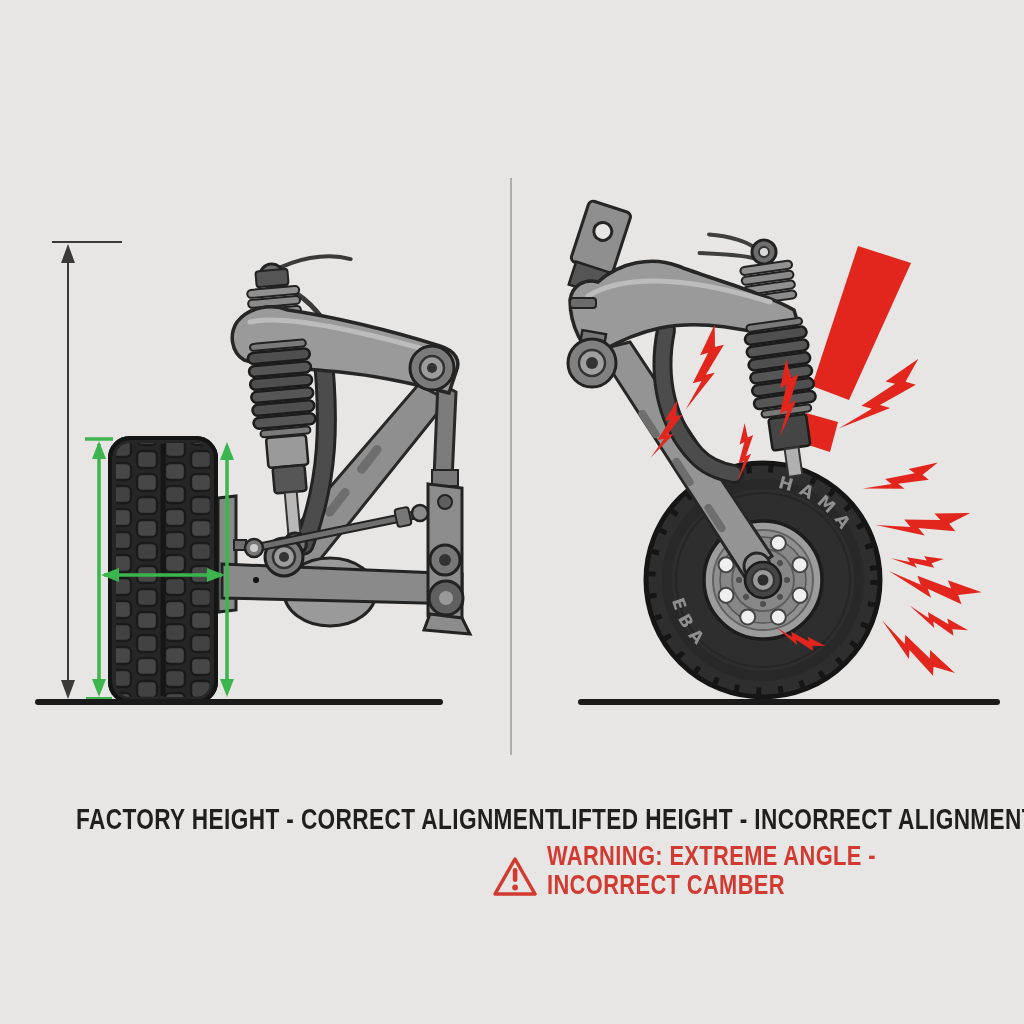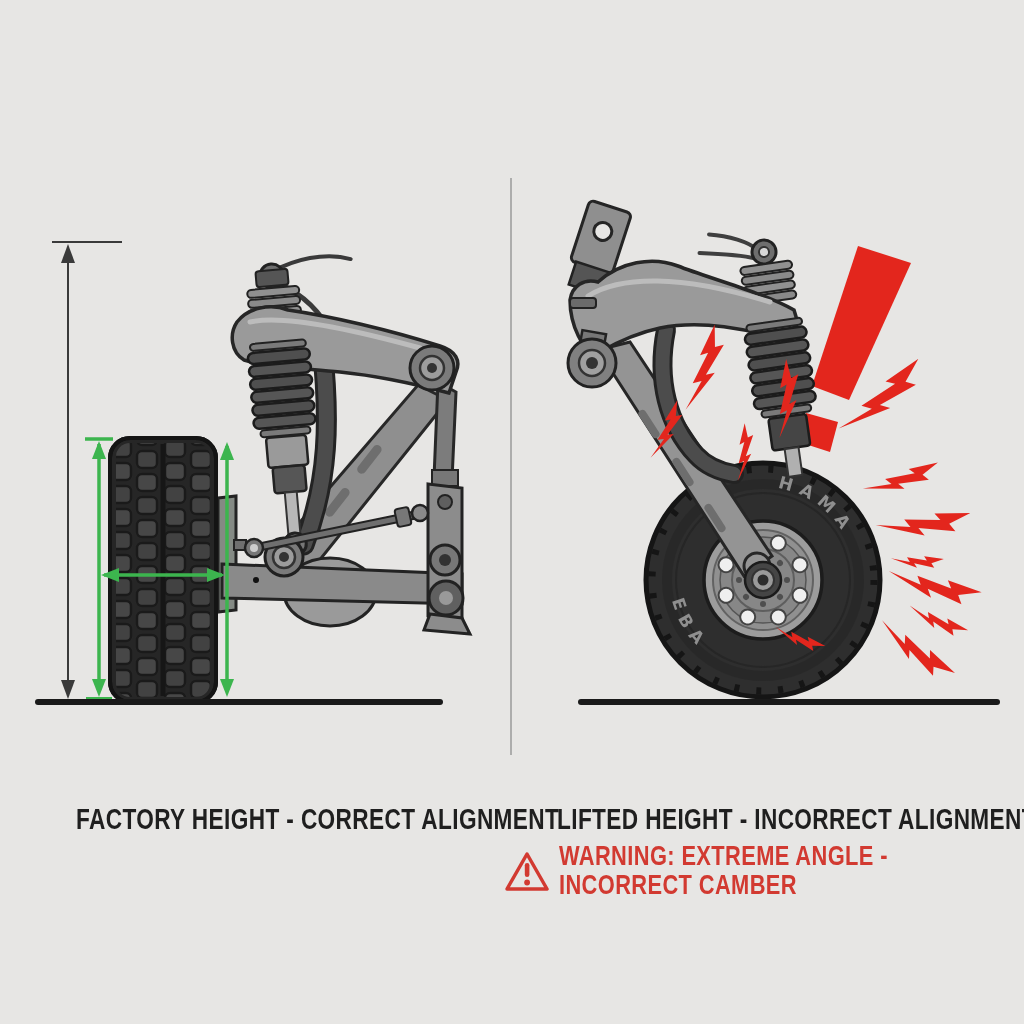--- a/index.html
+++ b/index.html
@@ -11,22 +11,22 @@
   #art{position:absolute;left:0;top:0;}
   .caption{
     position:absolute;
     font-weight:bold;font-size:29px;letter-spacing:0.5px;
     color:#1f1f1f;white-space:nowrap;
     transform:scaleX(0.78);transform-origin:left top;
   }
   #left-caption{left:76px;top:803px;}
   #right-caption{left:557px;top:803px;}
   #warning-block{
-    position:absolute;left:504px;top:841px;width:520px;
-    display:flex;align-items:center;
+    position:absolute;left:492px;top:841px;width:520px;
+    display:flex;align-items:flex-end;
   }
   #warning-icon{flex:0 0 auto;margin-top:4px;}
   .warning-text{
     margin-left:9px;
     font-weight:bold;font-size:28px;line-height:29px;letter-spacing:0.5px;
     color:#d23a31;white-space:nowrap;
     transform:scaleX(0.78);transform-origin:left top;
   }
 </style>
 </head>

